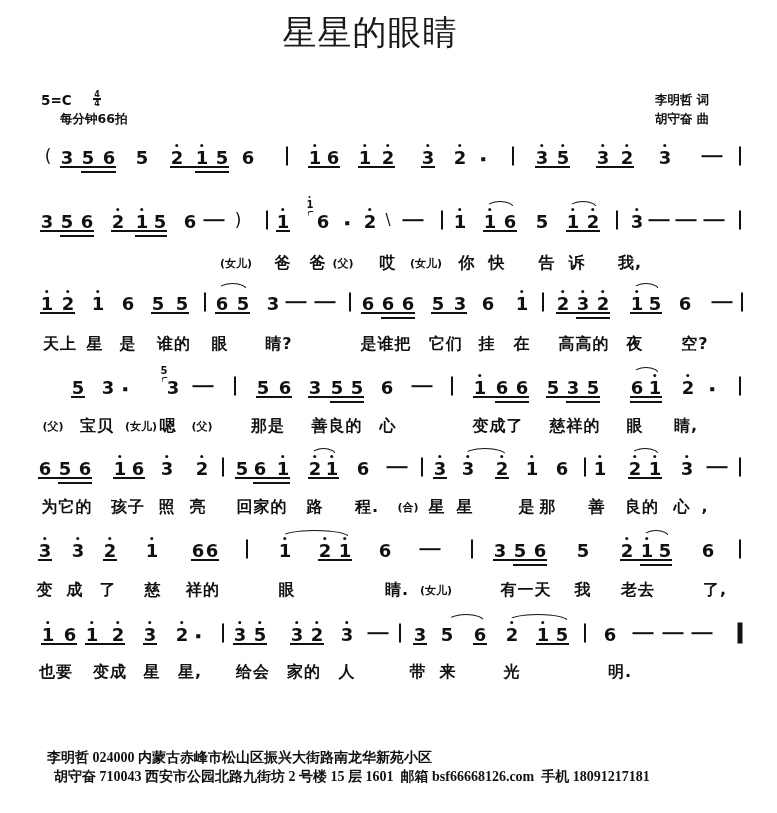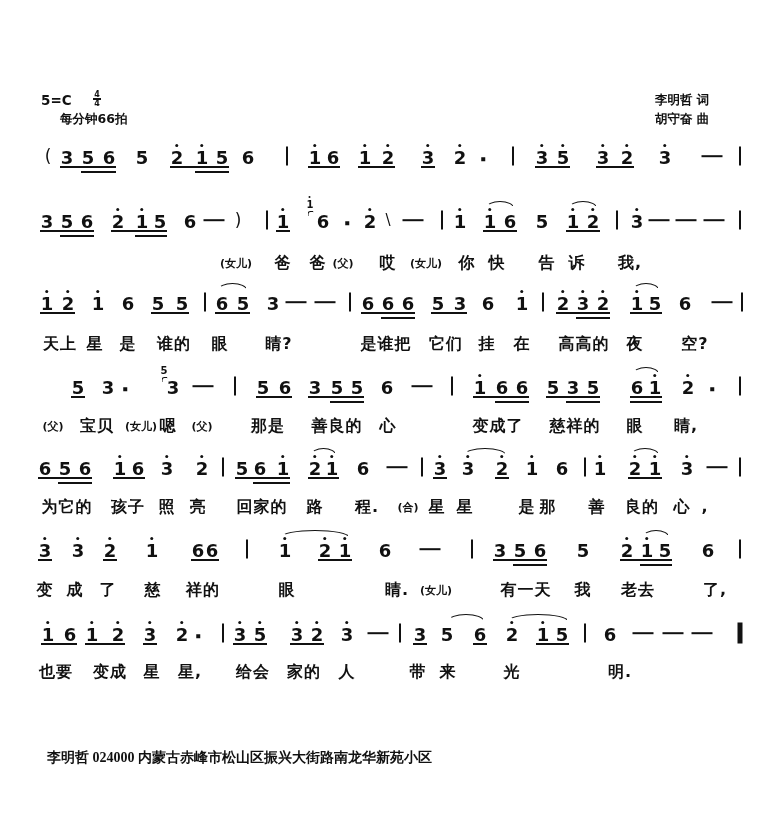--- a/index.html
+++ b/index.html
@@ -30,20 +30,21 @@
   .uline{position:absolute;height:1.8px;background:#111;}
   .slur{position:absolute;height:7px;box-sizing:border-box;border:1.5px solid transparent;border-top-color:#111;border-radius:50% 50% 0 0 / 100% 100% 0 0;}
   .lyric{font-size:16px;font-weight:bold;line-height:1;letter-spacing:1px;}
   .lyric.small{font-size:11px;letter-spacing:0;}
   .footer{font-family:"Liberation Serif",serif;font-weight:bold;font-size:14px;white-space:pre;line-height:1;}
 </style>
 </head>
 <body>
 
 <div id="page">
+  <div class="abs c title">星星的眼睛</div>
 
   <div class="abs meta key">5=C</div>
   <div class="abs timesig">
     <span>4</span>
     <span class="line"></span>
     <span>4</span>
   </div>
   <div class="abs meta tempo">每分钟66拍</div>
   <div class="abs meta lyricist">李明哲 词</div>
   <div class="abs meta composer">胡守奋 曲</div>
@@ -393,13 +394,14 @@
         <div class="abs c lyric" style="left: 304px; top: 672px;">家的</div>
         <div class="abs c lyric" style="left: 347px; top: 672px;">人</div>
         <div class="abs c lyric" style="left: 418px; top: 672px;">带</div>
         <div class="abs c lyric" style="left: 448px; top: 672px;">来</div>
         <div class="abs c lyric" style="left: 512px; top: 672px;">光</div>
         <div class="abs c lyric" style="left: 620px; top: 672px;">明.</div>
       </div>
     </div>
 
   <div class="abs footer" style="left:47px;top:751px;">李明哲 024000 内蒙古赤峰市松山区振兴大街路南龙华新苑小区</div>
+  <div class="abs footer" style="left:54px;top:770px;">胡守奋 710043 西安市公园北路九街坊 2 号楼 15 层 1601  邮箱 bsf66668126.com  手机 18091217181</div>
 </div>
 
 </body></html>

